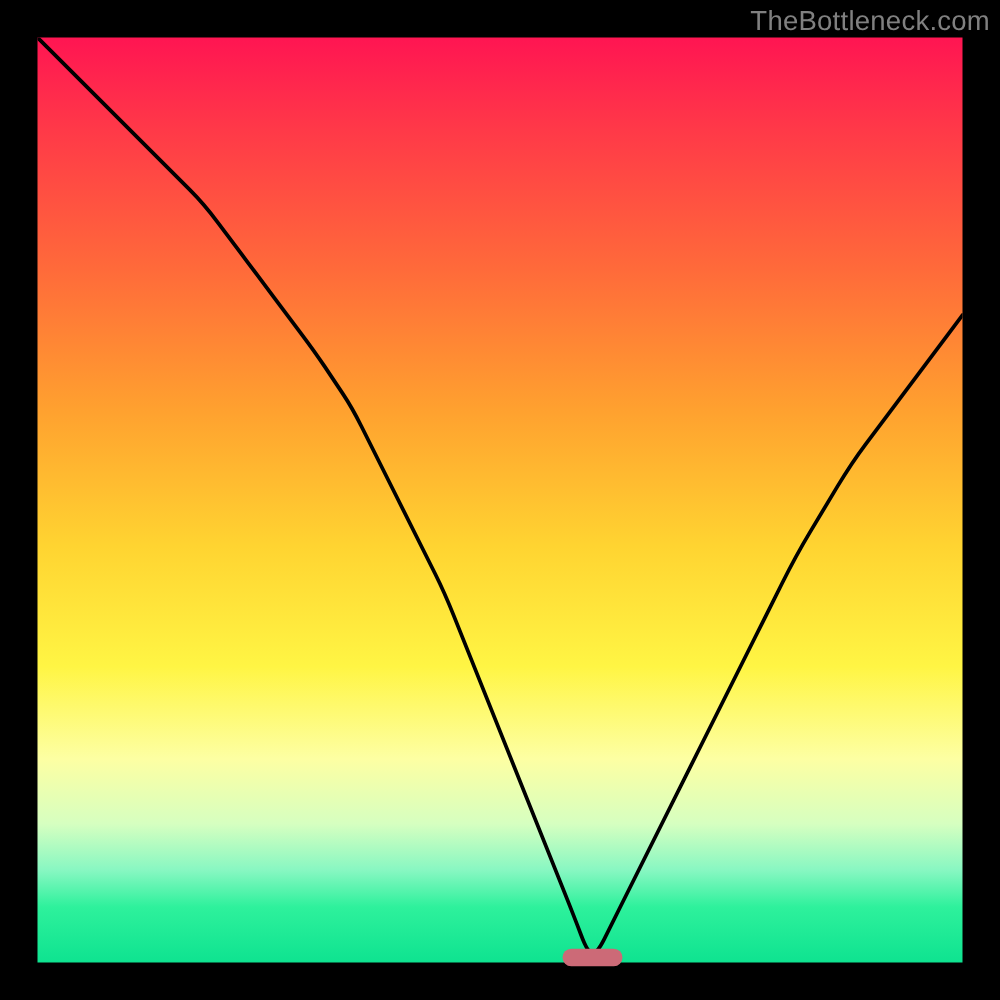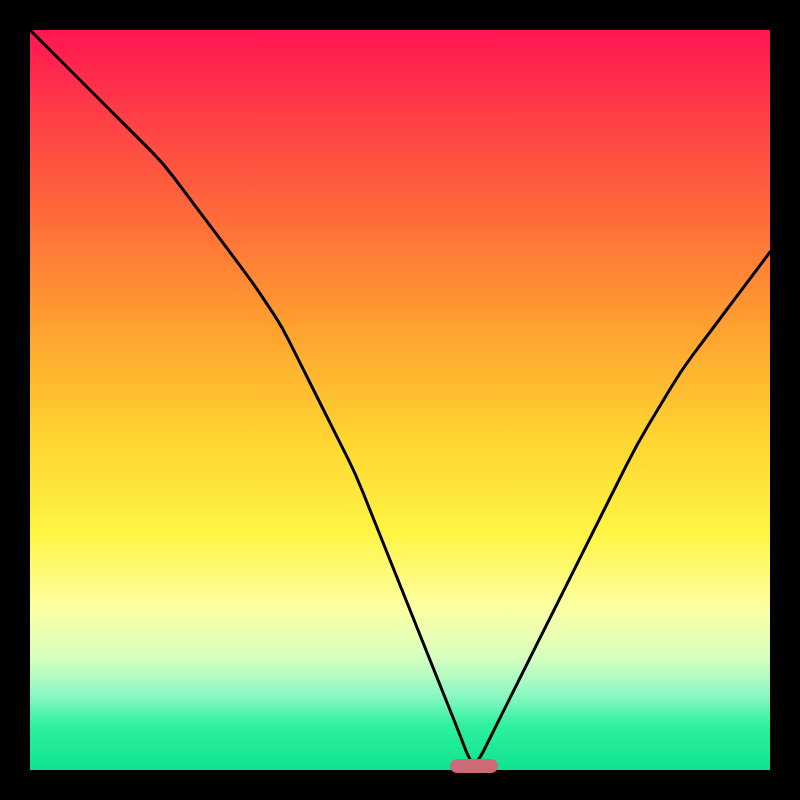--- a/index.html
+++ b/index.html
@@ -52,19 +52,20 @@
     height: 14px;
     background: #cc6a77;
     border-radius: 7px;
     transform: translate(-50%, -50%);
   }
 </style>
 </head>
 <body>
 
 <div class="frame">
+  <div class="watermark">TheBottleneck.com</div>
   <div class="plot">
     <svg class="curve" viewBox="0 0 740 740" preserveAspectRatio="none">
       <path id="curve-path" fill="none" stroke="#000" stroke-width="3" stroke-linejoin="round" stroke-linecap="round" d="M 0.0 0.0 Q 0.0 0.0 11.1 11.1 Q 22.2 22.2 33.3 33.3 Q 44.4 44.4 55.5 55.5 Q 66.6 66.6 77.7 77.7 Q 88.8 88.8 99.9 99.9 Q 111.0 111.0 122.1 122.1 Q 133.2 133.2 144.3 148.0 Q 155.4 162.8 166.5 177.6 Q 177.6 192.4 188.7 207.2 Q 199.8 222.0 210.9 236.8 Q 222.0 251.6 229.4 262.7 Q 236.8 273.8 244.2 284.9 Q 251.6 296.0 259.0 310.8 Q 266.4 325.6 273.8 340.4 Q 281.2 355.2 288.6 370.0 Q 296.0 384.8 303.4 399.6 Q 310.8 414.4 318.2 429.2 Q 325.6 444.0 333.0 462.5 Q 340.4 481.0 347.8 499.5 Q 355.2 518.0 362.6 536.5 Q 370.0 555.0 377.4 573.5 Q 384.8 592.0 392.2 610.5 Q 399.6 629.0 407.0 647.5 Q 414.4 666.0 421.8 684.5 Q 429.2 703.0 434.8 717.8 Q 440.3 732.6 444.0 732.6 Q 447.7 732.6 453.3 721.5 Q 458.8 710.4 466.2 695.6 Q 473.6 680.8 484.7 658.6 Q 495.8 636.4 506.9 614.2 Q 518.0 592.0 529.1 569.8 Q 540.2 547.6 551.3 525.4 Q 562.4 503.2 573.5 481.0 Q 584.6 458.8 595.7 436.6 Q 606.8 414.4 617.9 395.9 Q 629.0 377.4 640.1 358.9 Q 651.2 340.4 662.3 325.6 Q 673.4 310.8 684.5 296.0 Q 695.6 281.2 706.7 266.4 Q 717.8 251.6 728.9 236.8 T 740.0 222.0"></path>
     </svg>
     <div id="marker" class="marker" style="left: 444px; top: 736.3px;"></div>
   </div>
 </div>
 
 </body></html>

